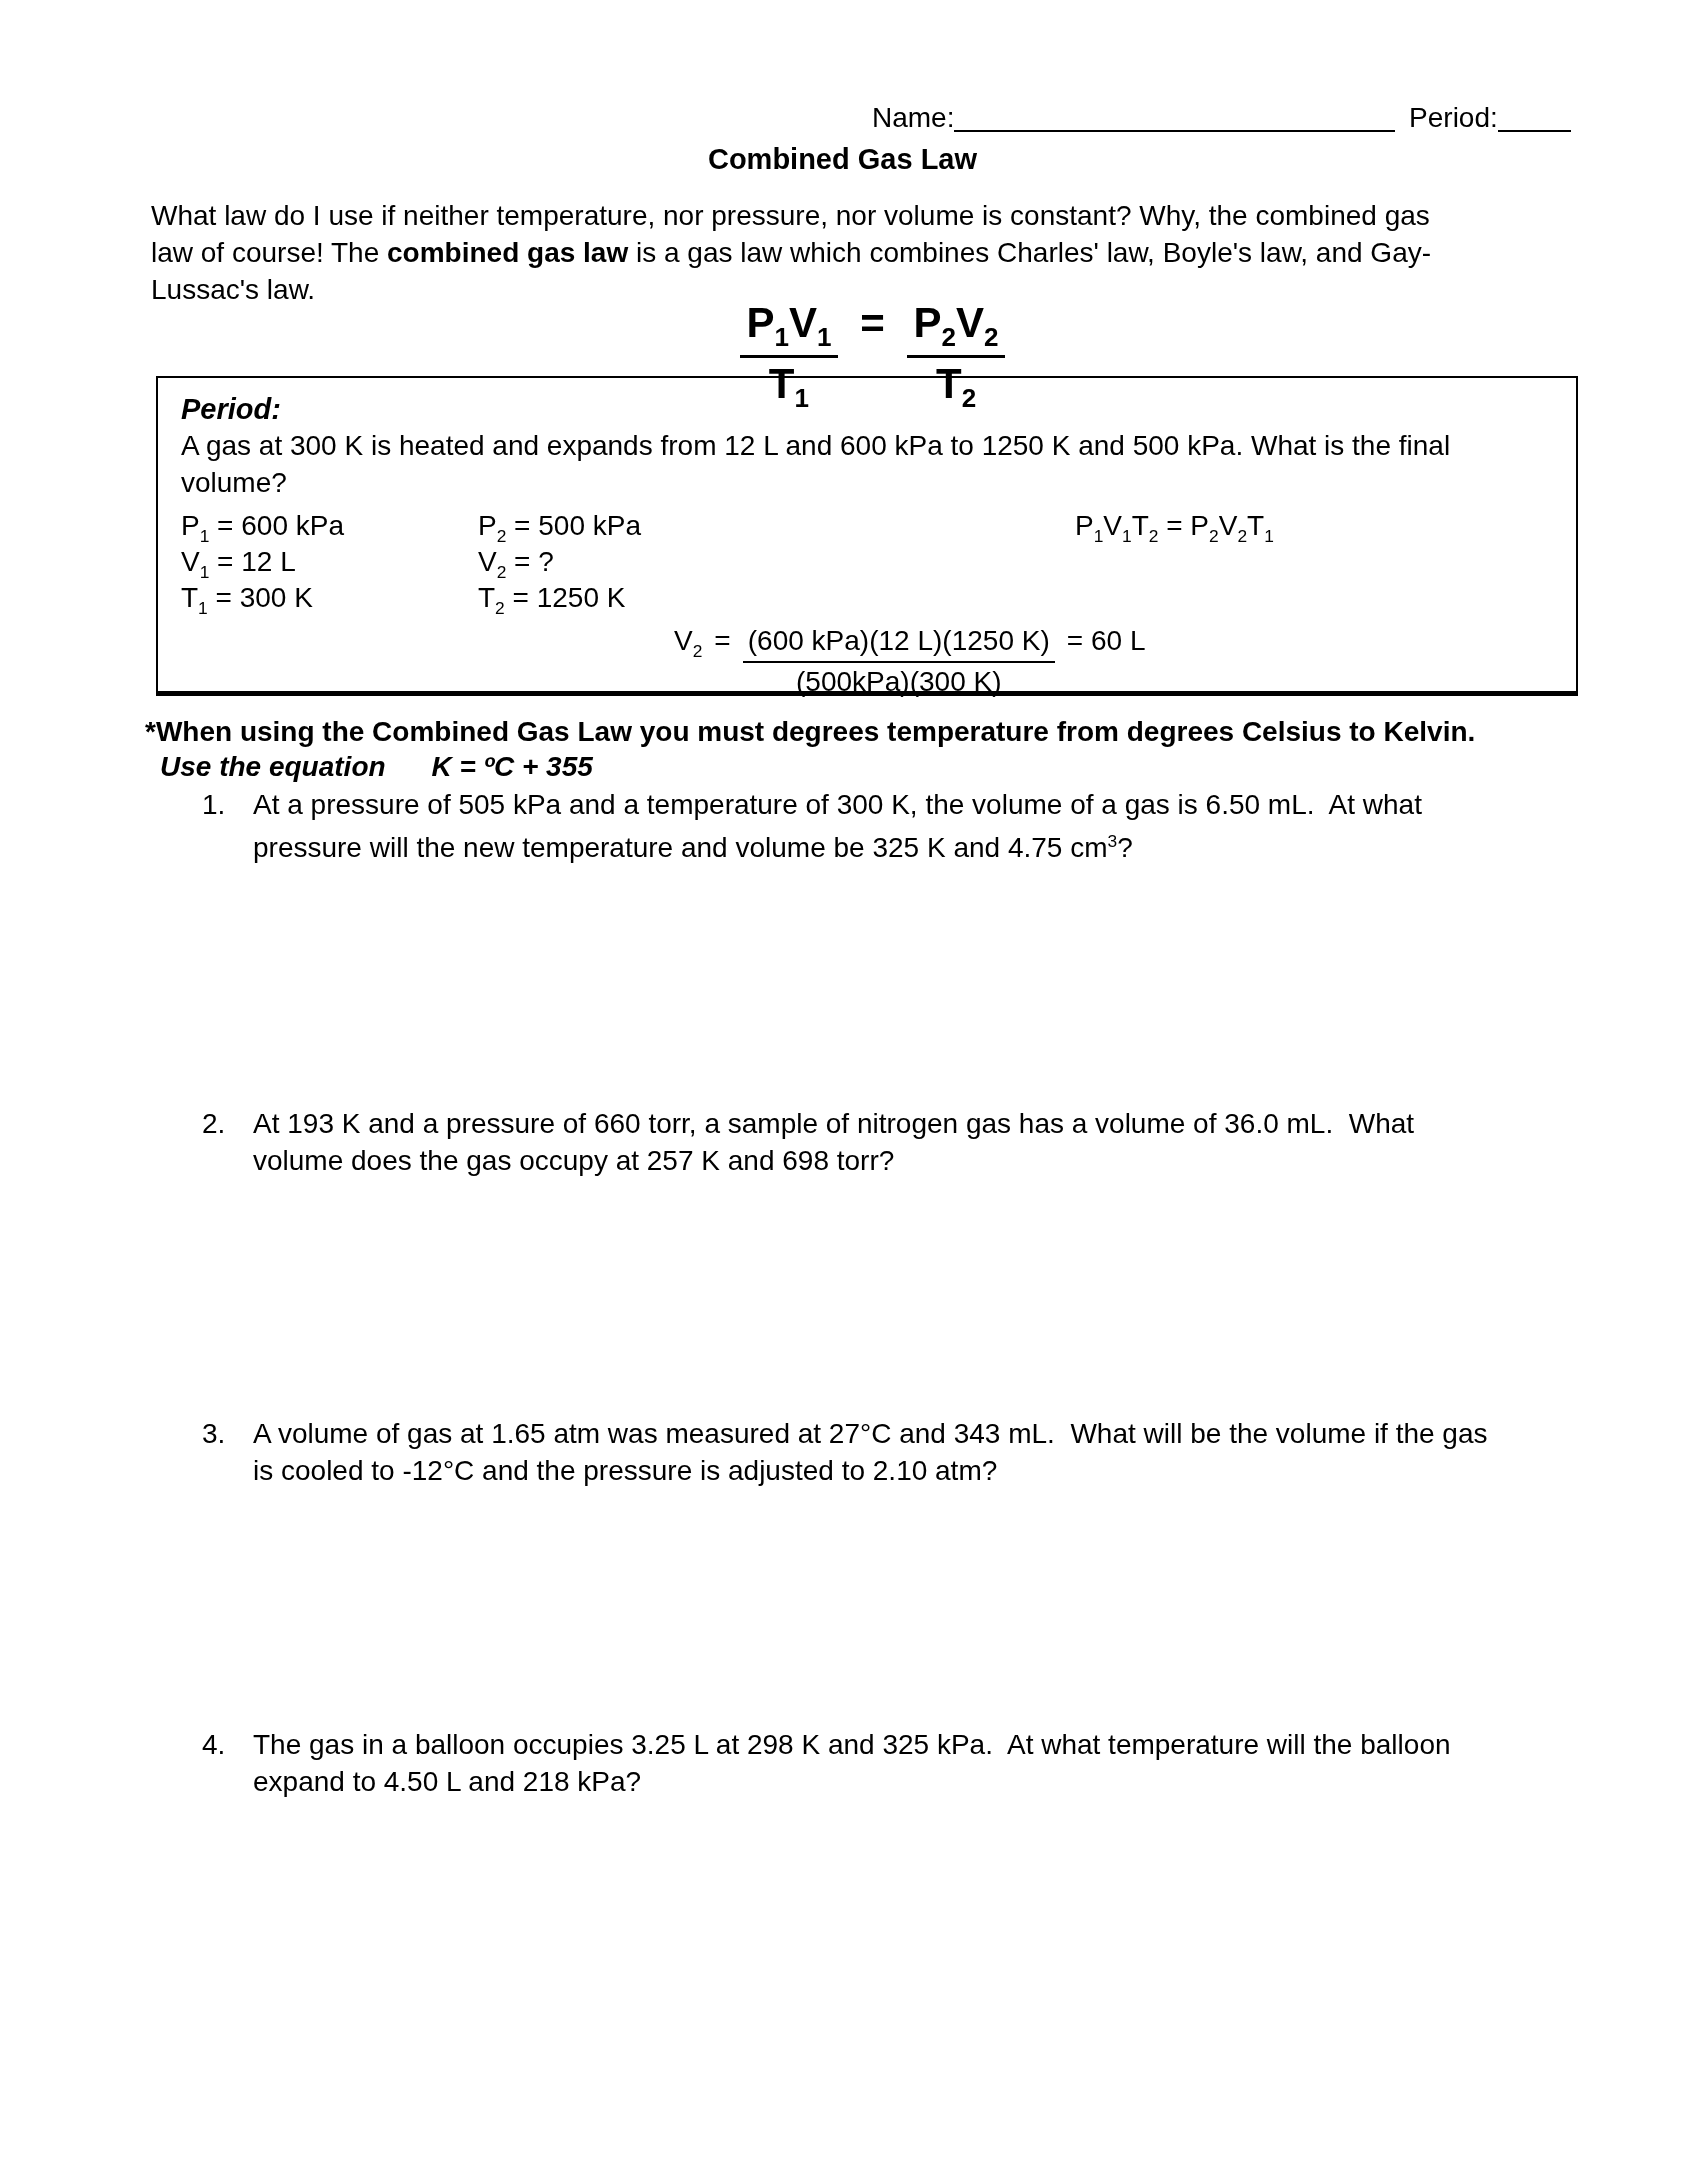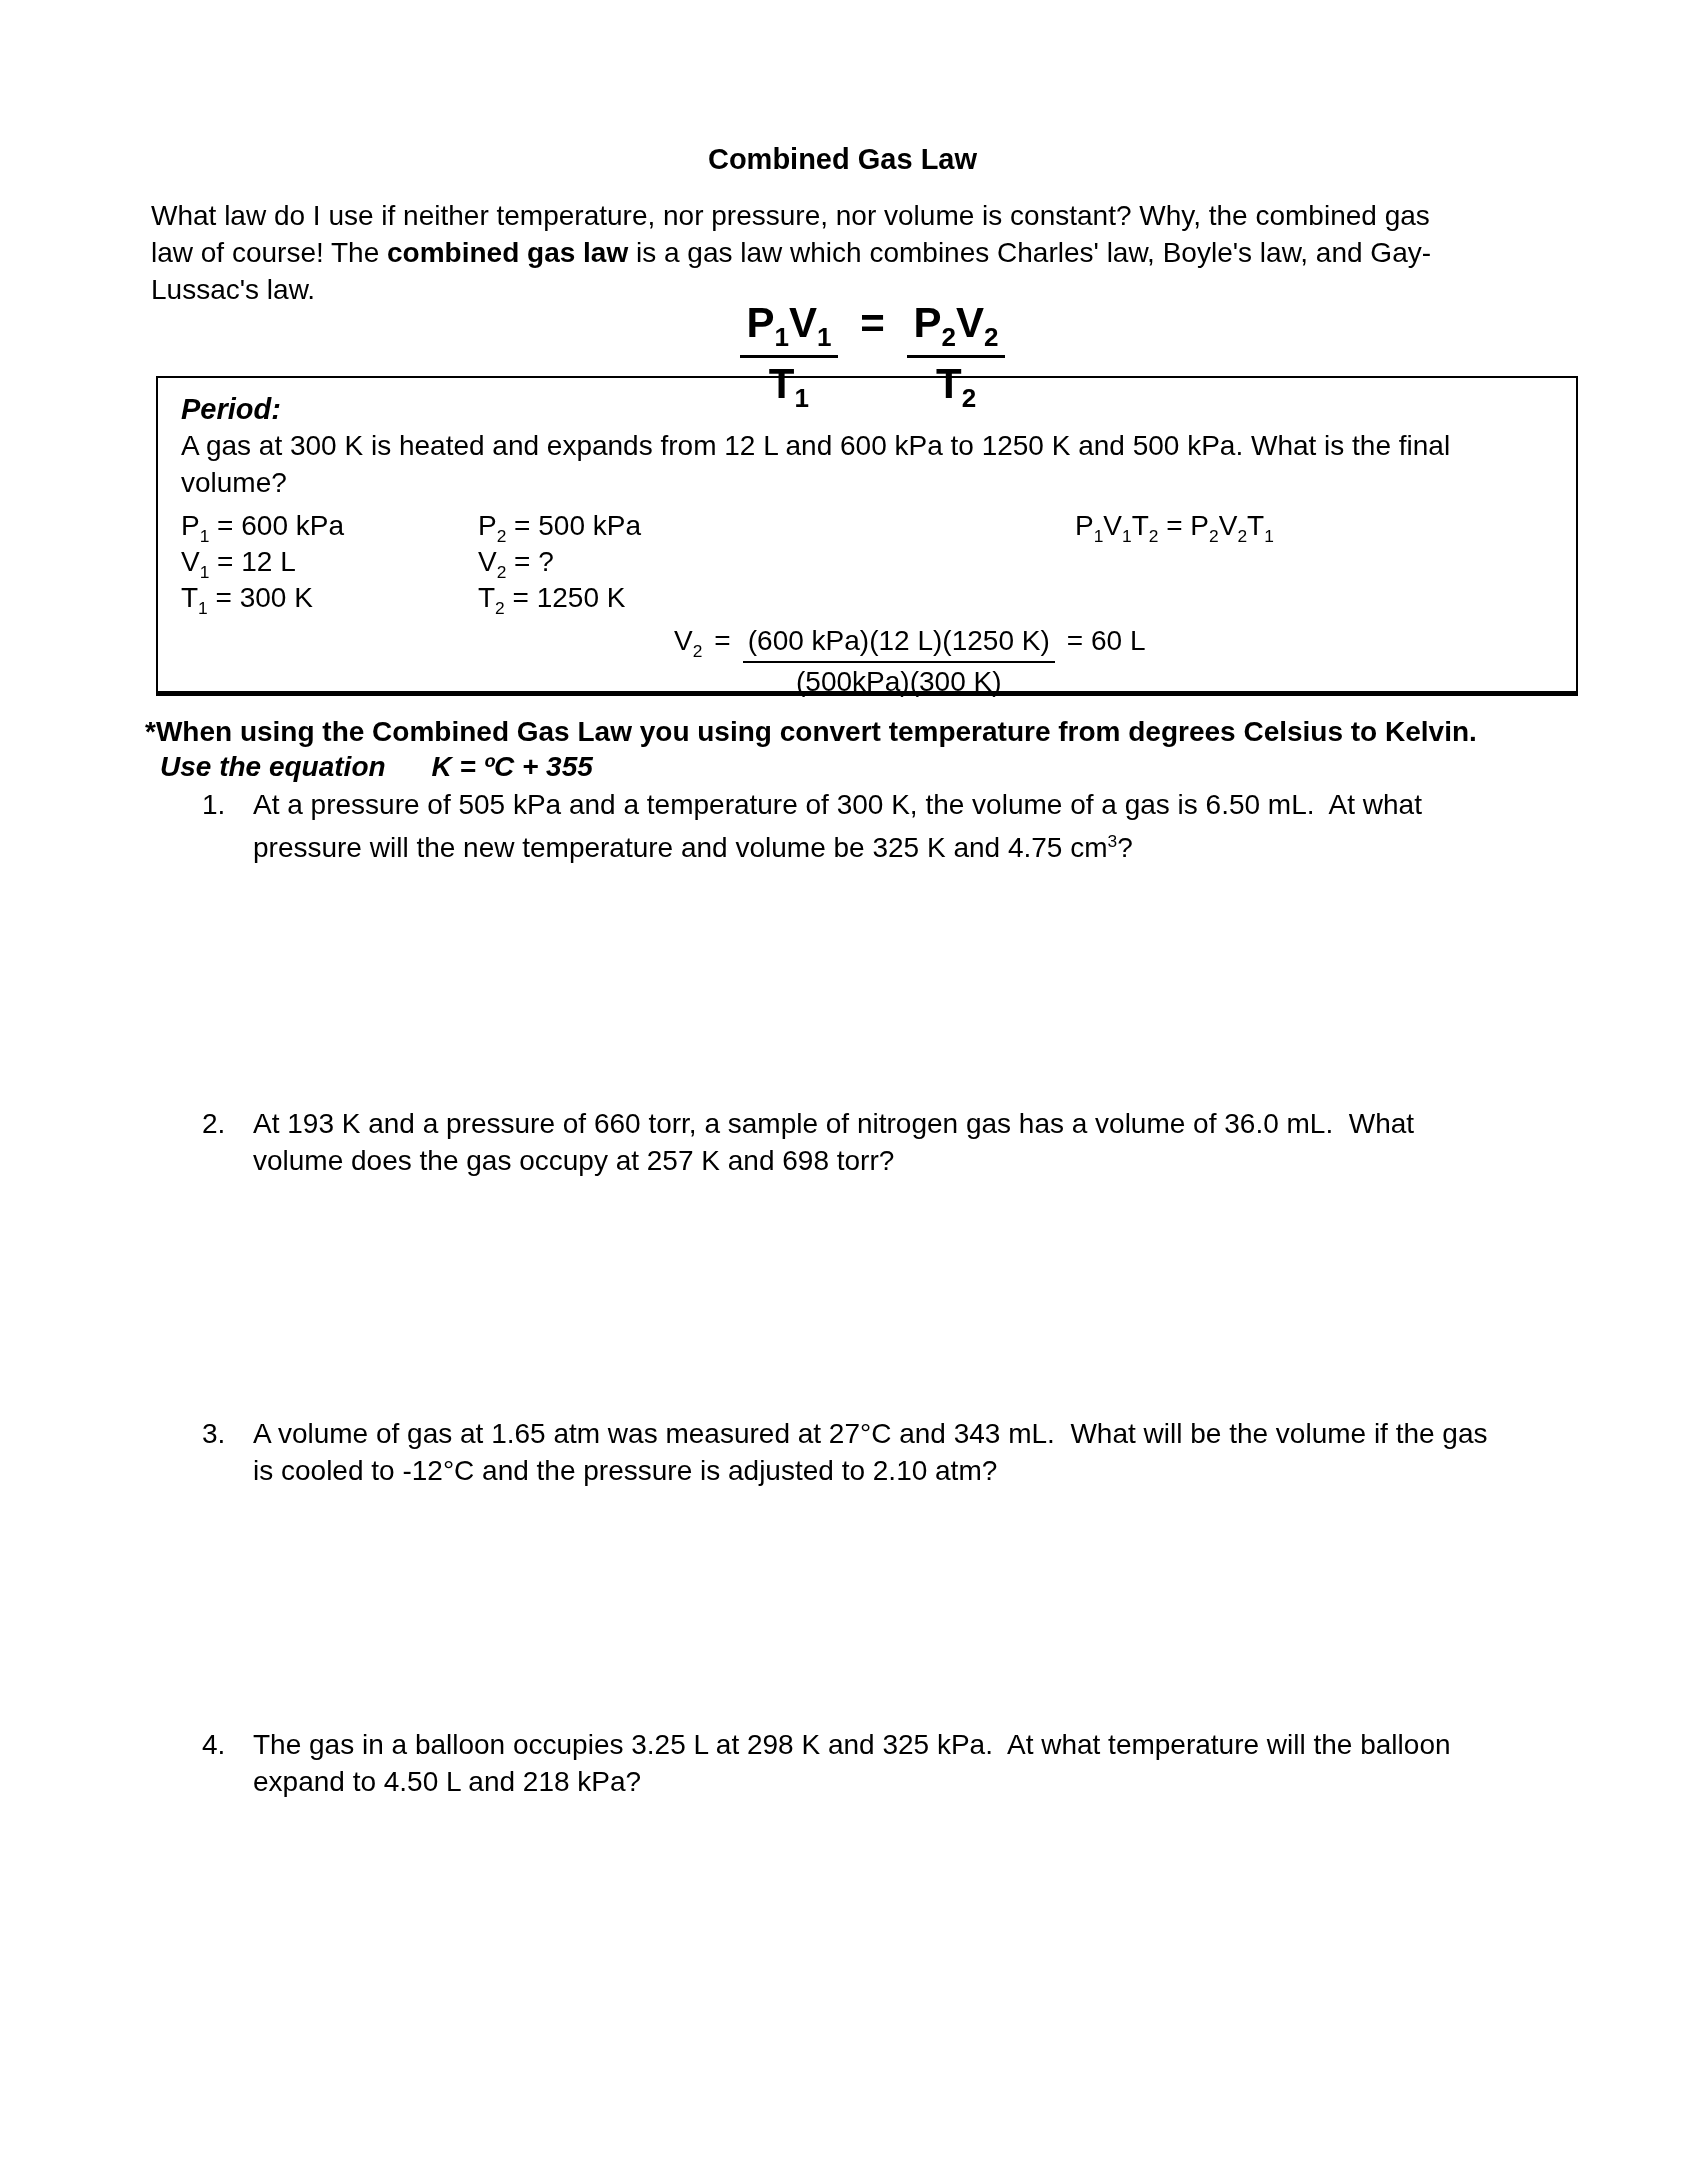--- a/index.html
+++ b/index.html
@@ -67,20 +67,23 @@
   .q4 { top:1726px; }
 
   
   .footer { position:absolute; top:2051px; left:148px; font-size:28px; }
 </style>
 </head>
 <body>
 
 <div class="page">
 
+  <div class="name-row">
+    <span>Name:</span><span class="blank blank-name"></span><span class="period-label">Period:</span><span class="blank blank-period"></span>
+  </div>
 
   <div class="title">Combined Gas Law</div>
 
   <div class="intro"><span>What law do I use if neither temperature, nor pressure, nor volume is constant? Why, the combined gas<br>law of course! The </span><b>combined gas law</b><span> is a gas law which combines Charles' law, Boyle's law, and Gay-<br>Lussac's law.</span></div>
 
   <div class="formula">
     <span class="frac">
       <span class="num">P<sub>1</sub>V<sub>1</sub></span>
       <span class="den">T<sub>1</sub></span>
     </span>
@@ -109,21 +112,21 @@
       <span>V<sub>2</sub></span>
       <span>=</span>
       <span class="sol-frac">
         <span class="sol-num">(600 kPa)(12 L)(1250 K)</span>
         <span class="sol-den">(500kPa)(300 K)</span>
       </span>
       <span>= 60 L</span>
     </div>
   </div>
 
-  <div class="note1">*When using the Combined Gas Law you using convert temperature from degrees Celsius to Kelvin.</div>
+  <div class="note1">*When using the Combined Gas Law you must degrees temperature from degrees Celsius to Kelvin.</div>
   <div class="note2"><span>Use the equation</span><span class="gap"></span><span>K = ºC + 355</span></div>
 
   <div class="question q1">
     <span class="q-num">1.</span>
     <span class="q-text">At a pressure of 505 kPa and a temperature of 300 K, the volume of a gas is 6.50 mL.  At what<br>pressure will the new temperature and volume be 325 K and 4.75 cm<sup>3</sup>?</span>
   </div>
 
   <div class="question q2">
     <span class="q-num">2.</span>
     <span class="q-text">At 193 K and a pressure of 660 torr, a sample of nitrogen gas has a volume of 36.0 mL.  What<br>volume does the gas occupy at 257 K and 698 torr?</span>

